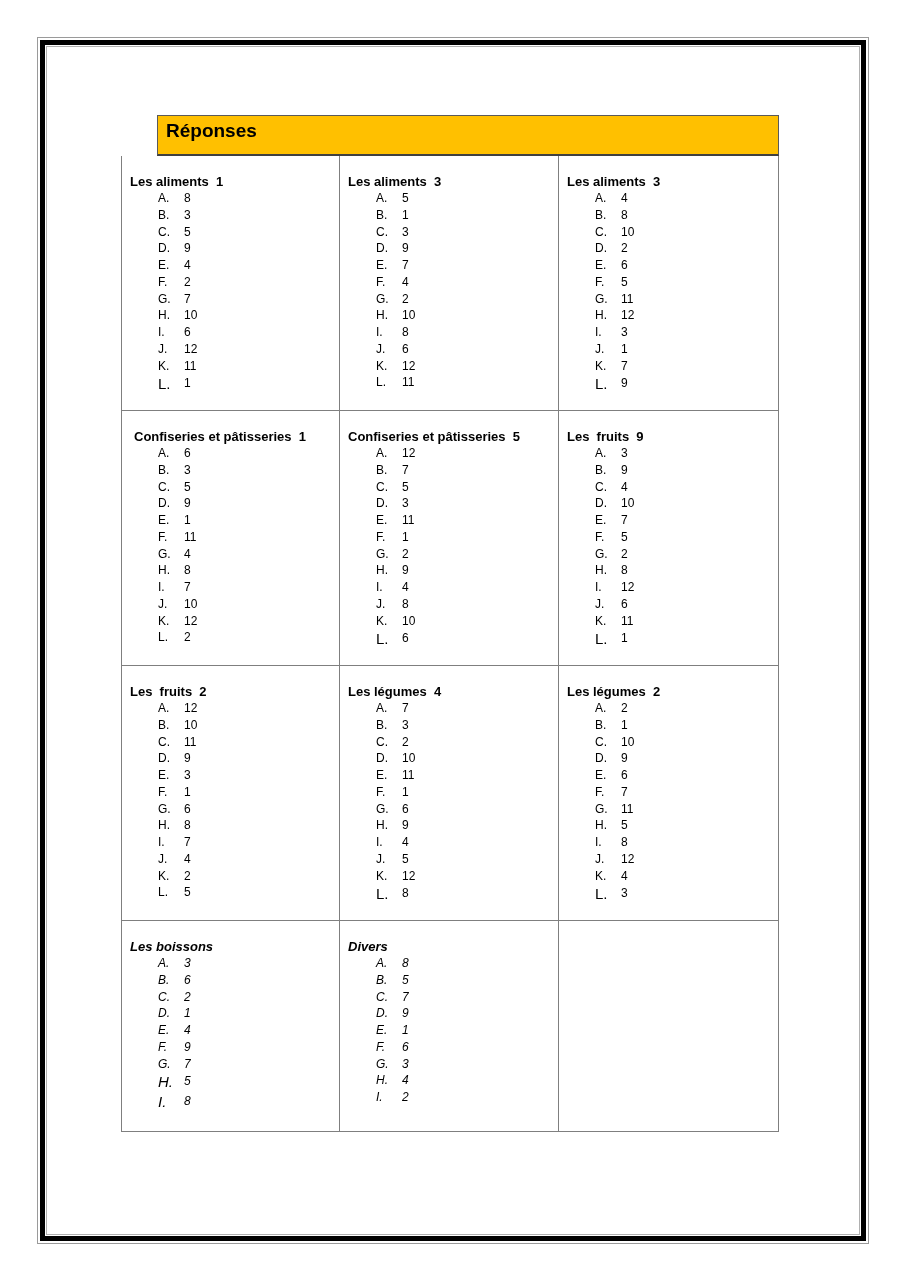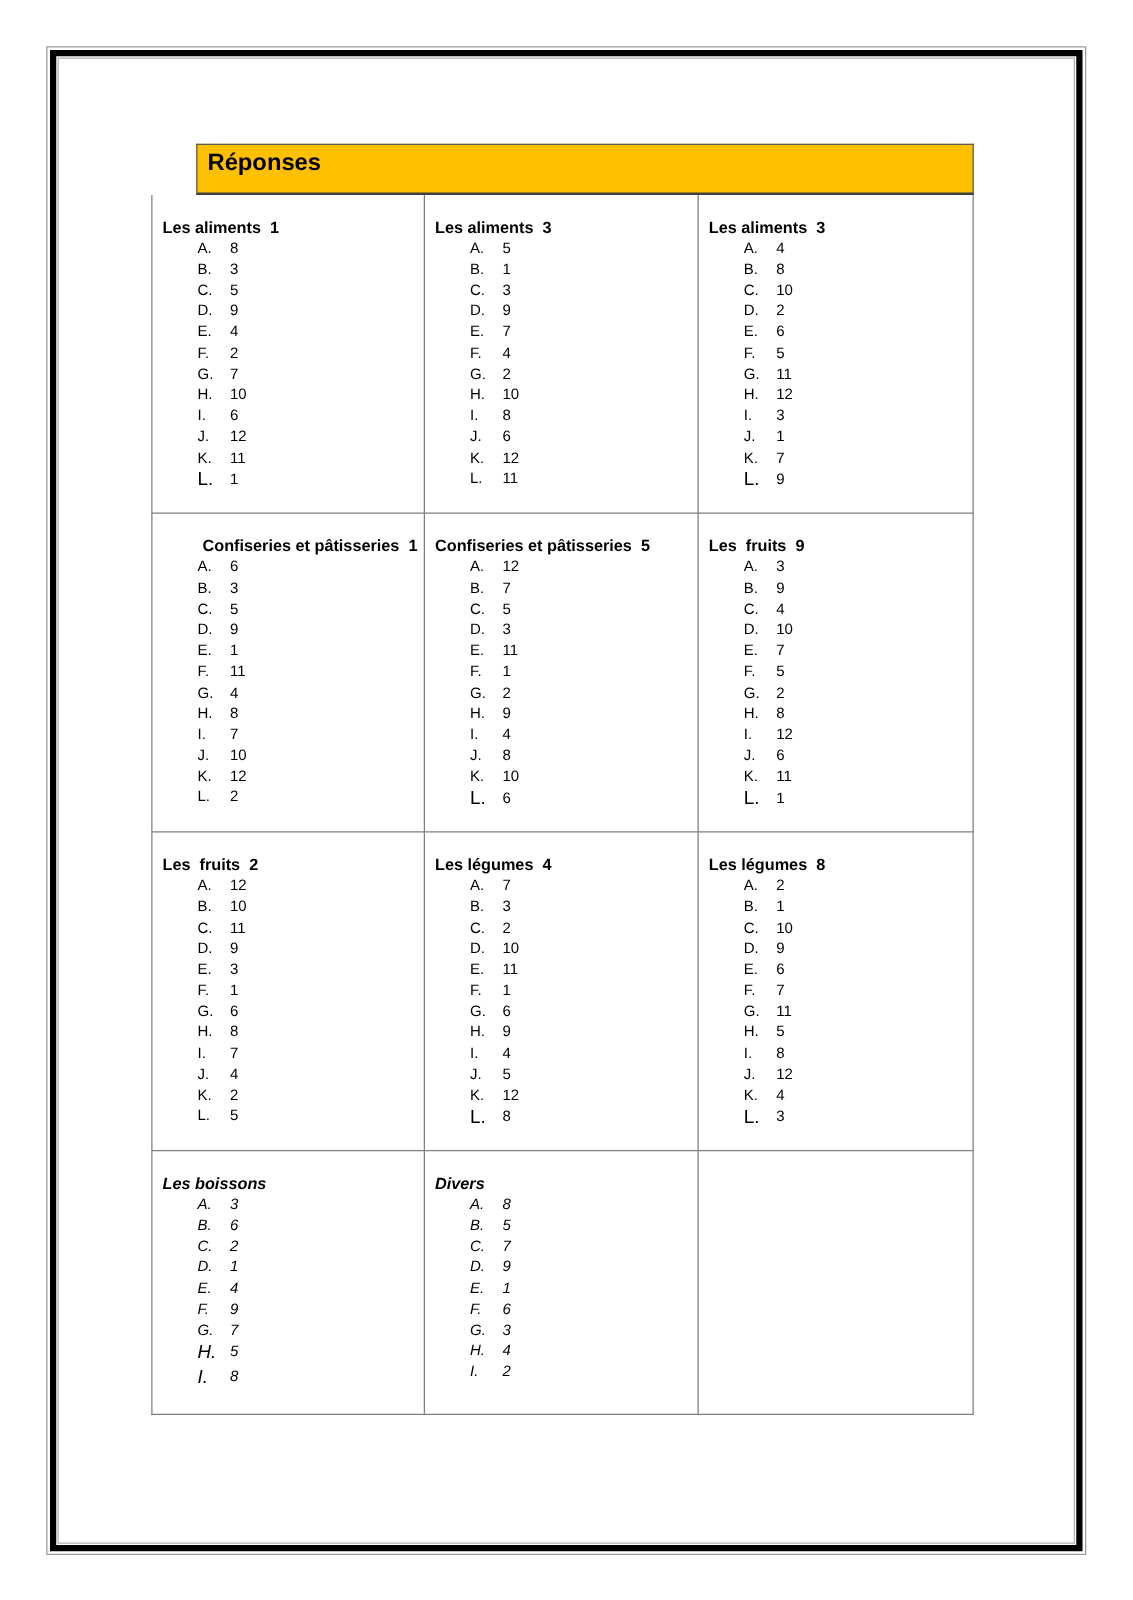--- a/index.html
+++ b/index.html
@@ -14,21 +14,21 @@
   .answers { position: absolute; left: 121px; top: 115px; width: 658px; }
   .answers-header { height: 41px; background: #ffc000; border: 1px solid #5a5a5a;
                     border-bottom: 2px solid #404040; box-sizing: border-box;
                     padding: 4px 0 0 8px; font-weight: bold; font-size: 19px; margin-left: 36px; }
   .grid { display: grid; grid-template-columns: 219px 219px 220px; }
   .cell { height: 255px; border-right: 1px solid #7f7f7f; border-bottom: 1px solid #7f7f7f;
           box-sizing: border-box; padding: 17px 0 0 8px; }
   .cell:nth-child(3n+1) { border-left: 1px solid #7f7f7f; }
   .grid .cell.last-row { height: 211px; font-style: italic; }
   .cell-title { font-weight: bold; font-size: 13px; height: 17px; line-height: 17px; white-space: pre; }
-  .cell-title.indent { padding-left: 4px; margin-left: 28px; }
+  .cell-title.indent { padding-left: 4px; }
   .ans-list { list-style: none; margin: 0; padding: 0; }
   .ans-row { display: flex; height: 16.75px; line-height: 16.75px; font-size: 12px; }
   .ans-letter { width: 26px; margin-left: 28px; }
   .ans-letter.big { font-size: 15px; }
   .ans-row.big { height: 19.5px; line-height: 19.5px; }
   .ans-value { font-size: 12px; }
 </style>
 </head>
 <body>
 
@@ -457,21 +457,21 @@
             <span class="ans-letter">K.</span>
             <span class="ans-value">12</span>
           </li>
           <li class="ans-row big">
             <span class="ans-letter big">L.</span>
             <span class="ans-value">8</span>
           </li>
         </ul>
       </div>
       <div class="cell">
-        <div class="cell-title">Les légumes  8</div>
+        <div class="cell-title">Les légumes  2</div>
         <ul class="ans-list">
           <li class="ans-row">
             <span class="ans-letter">A.</span>
             <span class="ans-value">2</span>
           </li>
           <li class="ans-row">
             <span class="ans-letter">B.</span>
             <span class="ans-value">1</span>
           </li>
           <li class="ans-row">

